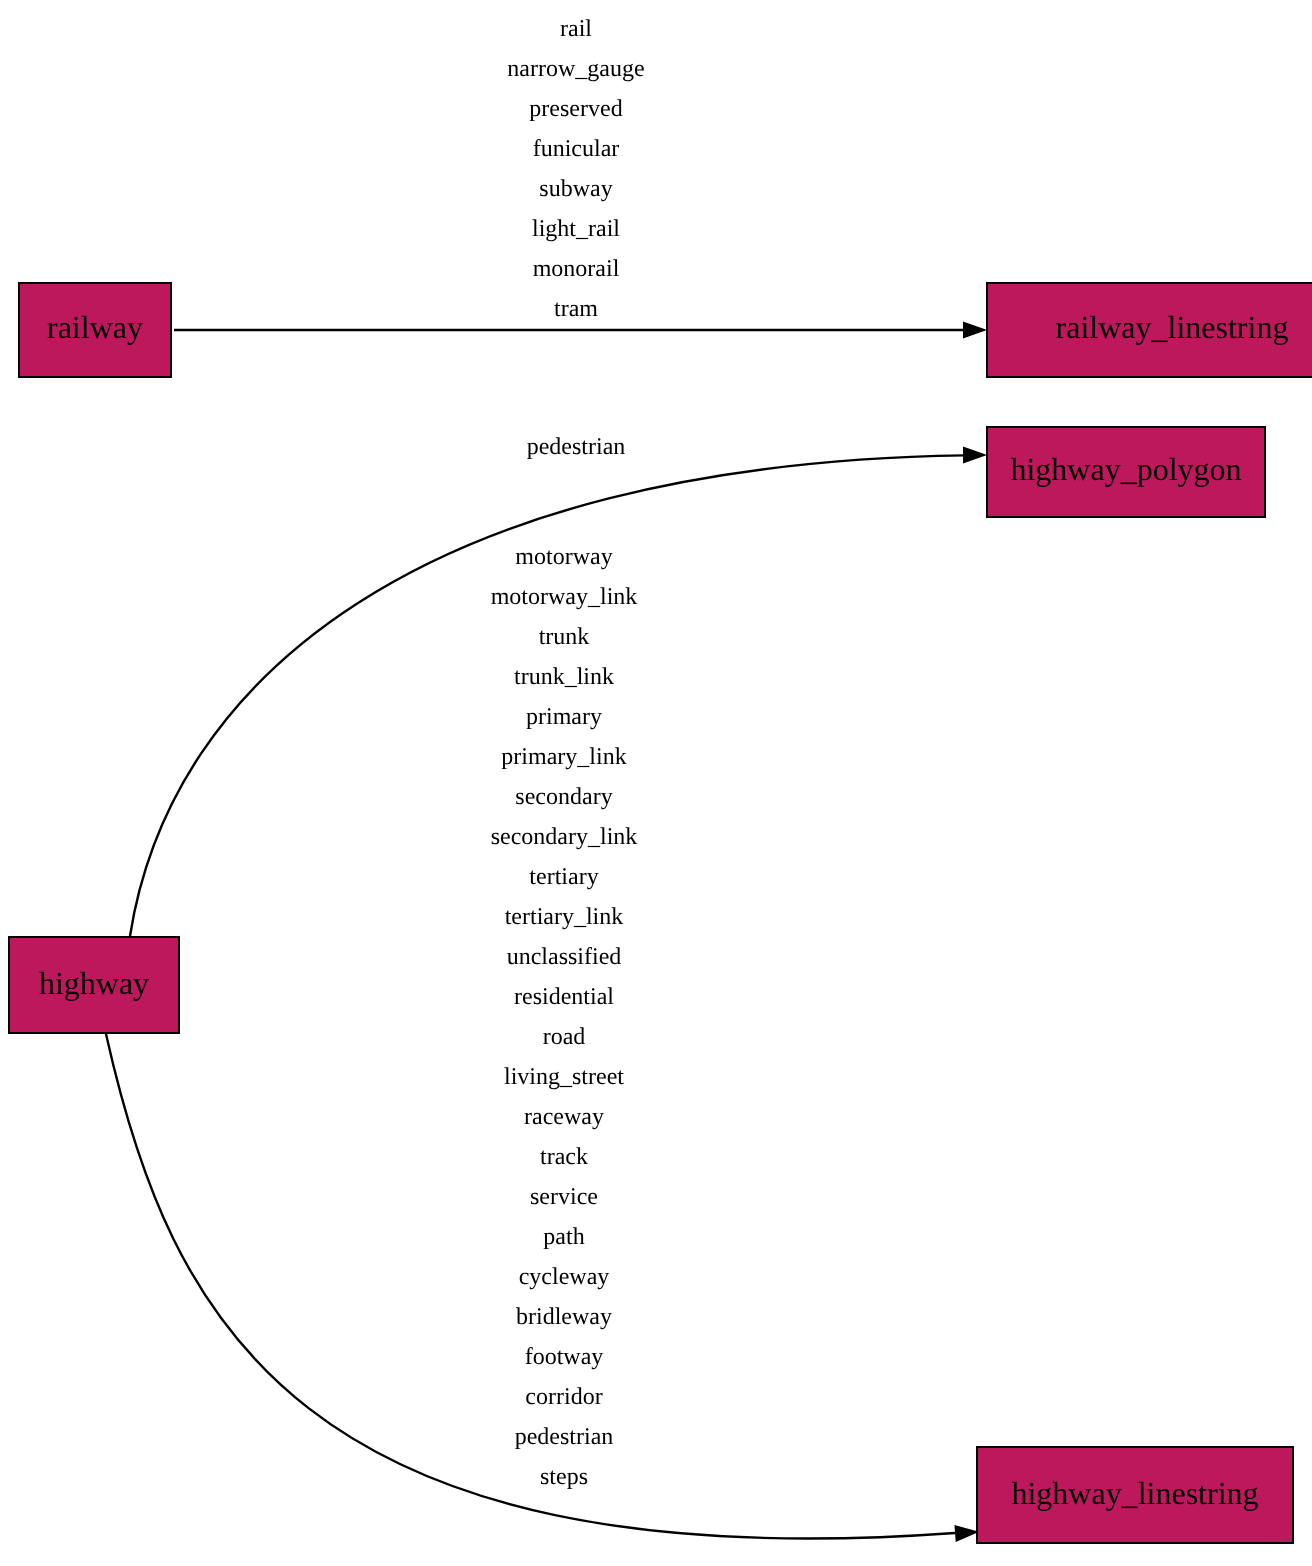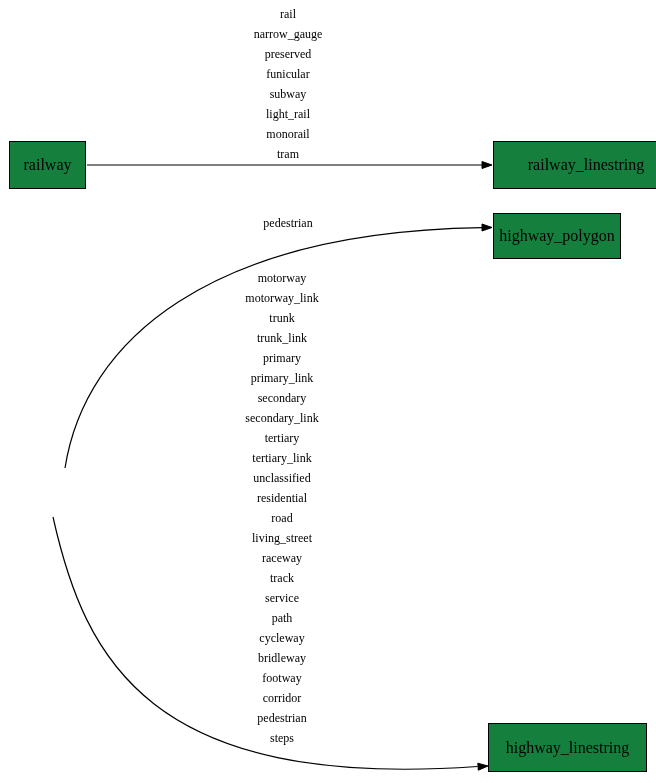--- a/index.html
+++ b/index.html
@@ -28,21 +28,21 @@
     stroke: #000000;
     stroke-width: 1.2;
   }
   .edges-layer polygon {
     fill: #000000;
     stroke: #000000;
   }
   .node {
     position: absolute;
     border: 1px solid #000000;
-    background: #15803d;
+    background: #be185d;
     display: flex;
     align-items: center;
     justify-content: center;
     font-size: 16px;
     line-height: 1;
     white-space: nowrap;
     box-sizing: border-box;
   }
   .edge-label {
     position: absolute;
@@ -71,24 +71,27 @@
   </svg>
 
   <div class="node" style="left:9px; top:141px; width:77px; height:48px;">
     <span>railway</span>
   </div>
 
   <div class="node" style="left:493px; top:141px; width:186px; height:48px;">
     <span>railway_linestring</span>
   </div>
 
-  <div class="node" style="left:493px; top:213px; width:128px; height:46px;text-align:center;">
+  <div class="node" style="left:493px; top:213px; width:140px; height:46px;text-align:center;">
     <span>highway_polygon</span>
   </div>
 
+  <div class="node" style="left:4px; top:468px; width:86px; height:49px;">
+    <span>highway</span>
+  </div>
 
   <div class="node" style="left:488px; top:723px; width:159px; height:49px;">
     <span>highway_linestring</span>
   </div>
 
   <div class="edge-label" style="left:168px; top:4px;">rail
 narrow_gauge
 preserved
 funicular
 subway

